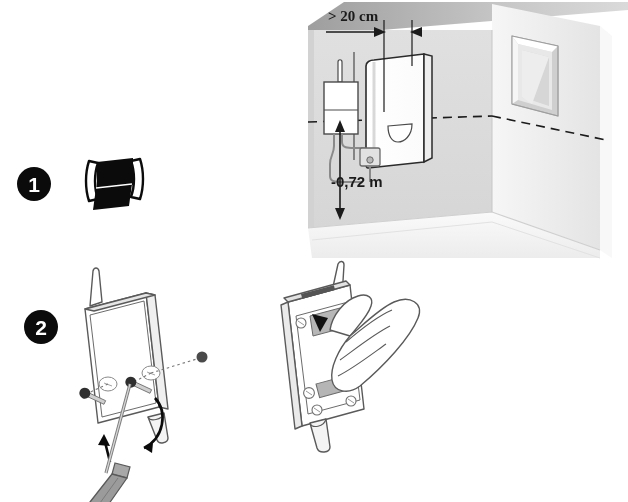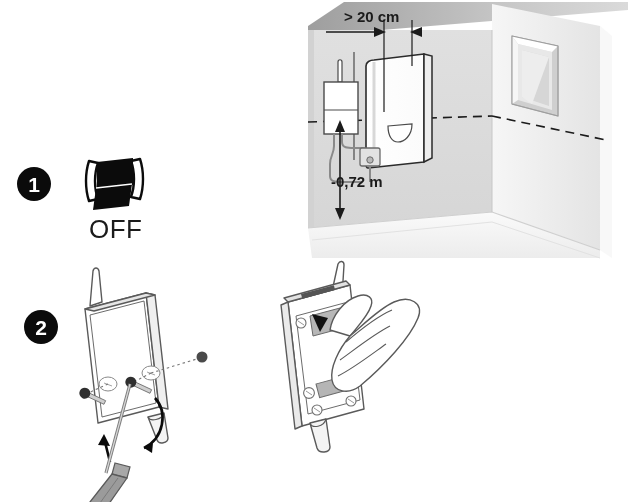--- a/index.html
+++ b/index.html
@@ -49,21 +49,20 @@
 
       <path d="M58 4 C62 16 62 32 58 44 L49 42 C53 31 53 17 49 6 Z" fill="#ffffff" stroke="#0b0b0b" stroke-width="2.4" stroke-linejoin="round"></path>
 
       <path d="M15 7 L51 3 L51 30 L15 34 Z" fill="#0b0b0b"></path>
 
       <path d="M14 33 L50 29 L47 51 L11 55 Z" fill="#0b0b0b"></path>
       <path d="M14 33 L50 29" stroke="#ffffff" stroke-width="1.6"></path>
     </svg>
   </div>
 
-  <div class="abs off-label" style="left:89px;top:214px;">OFF</div>
 
   <div class="abs step-badge" style="left:24px;top:310px;">
     <span>2</span>
   </div>
 
   <div class="abs" style="left:60px;top:262px;">
     <svg width="170" height="240" viewBox="0 0 170 240">
       <g stroke="#5a5a5a" stroke-width="1.4" fill="#ffffff" stroke-linejoin="round">
 
         <path d="M30 44 L33 9 C34 5 38 5 39 9 L42 40 Z"></path>
@@ -283,17 +282,17 @@
       </g>
 
       <g>
         <path d="M40 124 L40 216" stroke="#1b1b1b" stroke-width="1.6" fill="none"></path>
         <path d="M40 120 L35 132 L45 132 Z" fill="#1b1b1b"></path>
         <path d="M40 220 L35 208 L45 208 Z" fill="#1b1b1b"></path>
       </g>
     </svg>
   </div>
 
-  <div class="abs dim-text" style="left:344px;top:8px;">&gt; 20 cm</div>
+  <div class="abs dim-text" style="left:328px;top:8px;font-family:Liberation Serif, serif;">&gt; 20 cm</div>
 
   <div class="abs dim-text" style="left:331px;top:173px;">-0,72 m</div>
 
 </div>
 
 </body></html>

